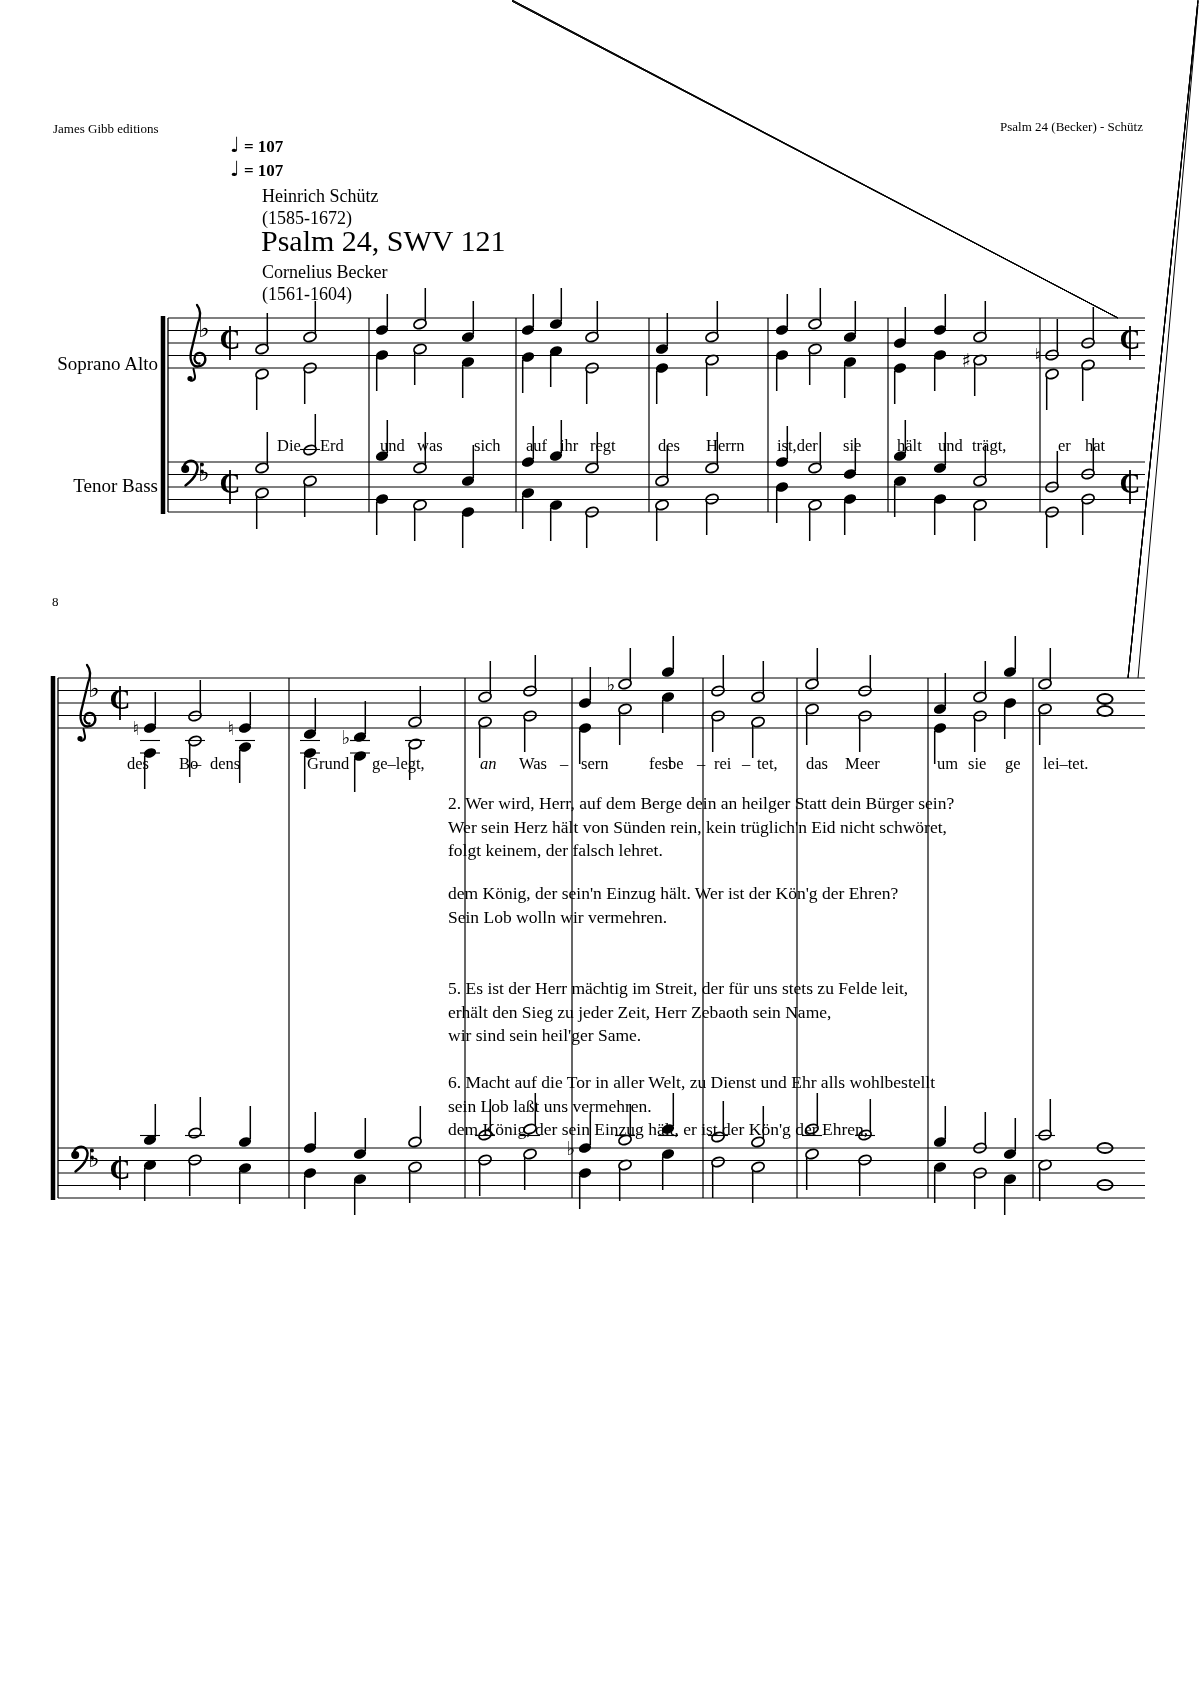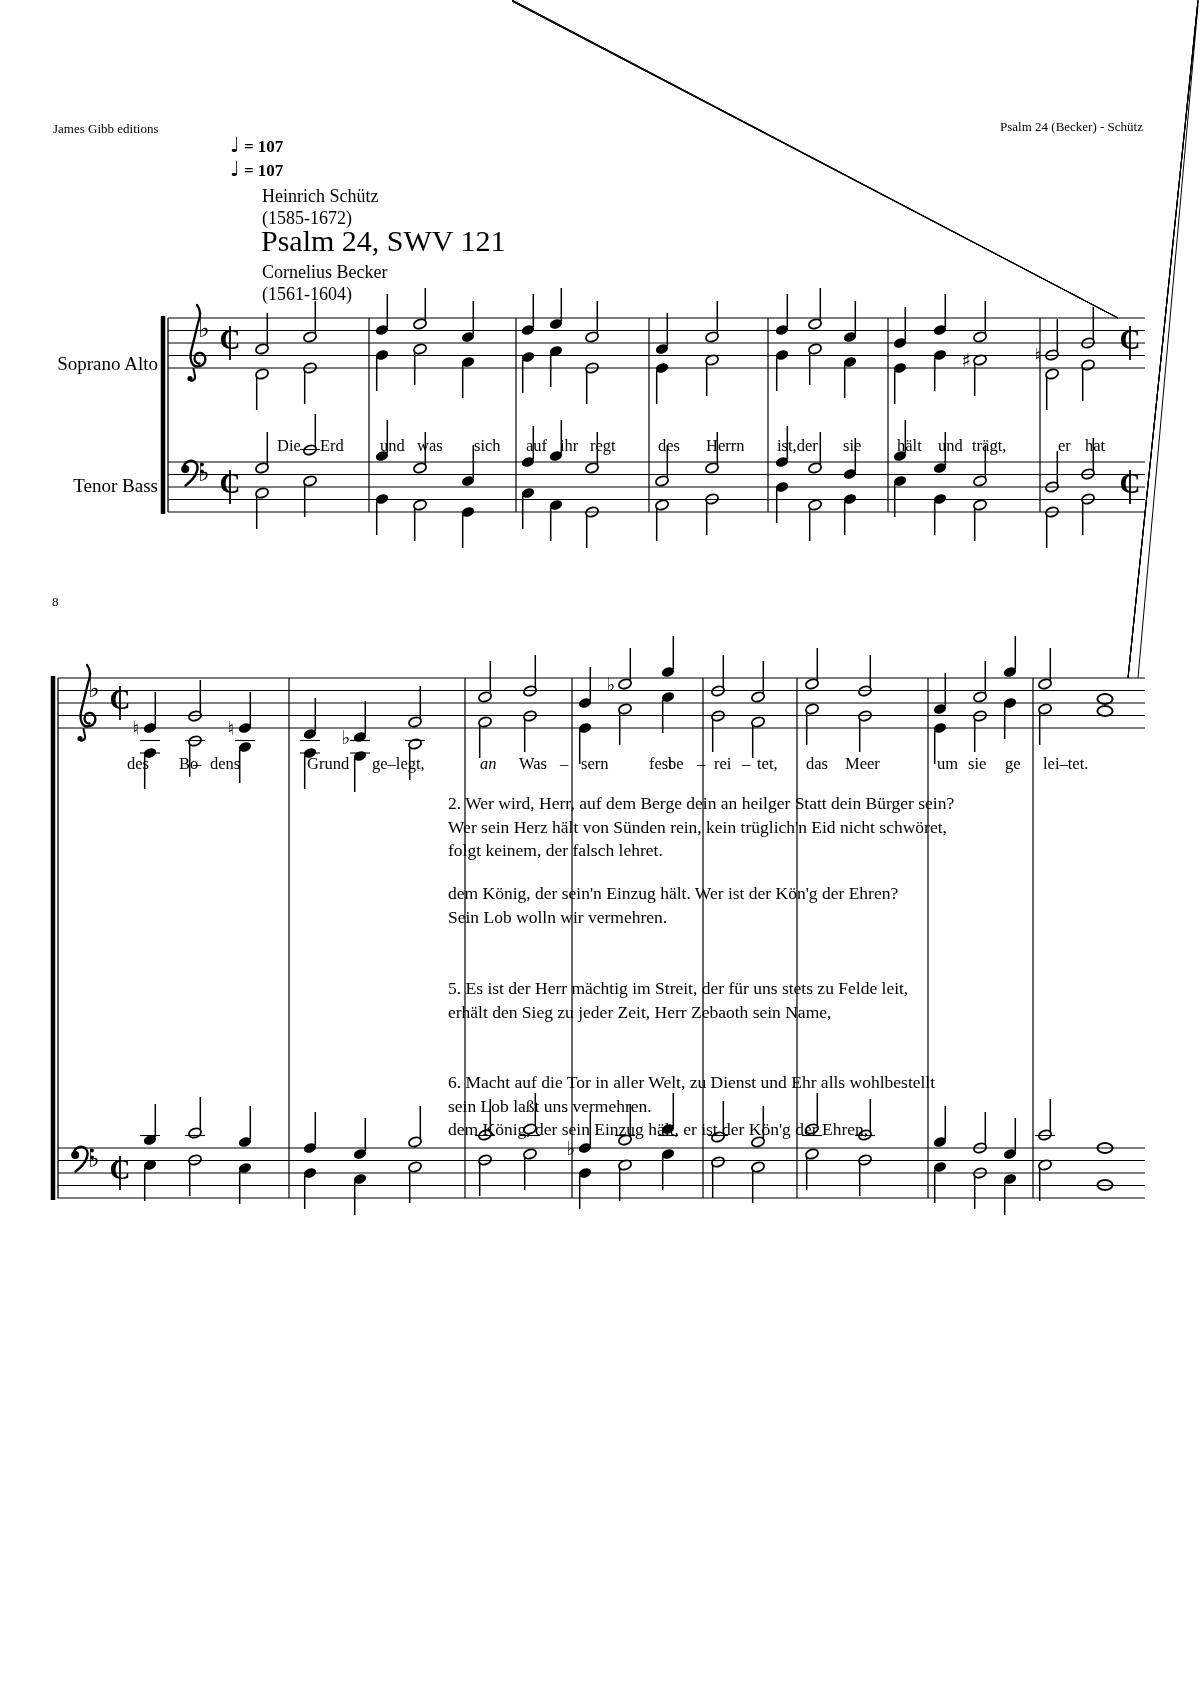--- a/index.html
+++ b/index.html
@@ -504,20 +504,21 @@
       <div>Wer sein Herz hält von Sünden rein, kein trüglich'n Eid nicht schwöret,</div>
       <div>folgt keinem, der falsch lehret.</div>
     </div>
   <div class="abs verse" id="verse-4" style="left:448px;top:882px;">
       <div>dem König, der sein'n Einzug hält. Wer ist der Kön'g der Ehren?</div>
       <div>Sein Lob wolln wir vermehren.</div>
     </div>
   <div class="abs verse" id="verse-5" style="left:448px;top:977px;">
       <div>5. Es ist der Herr mächtig im Streit, der für uns stets zu Felde leit,</div>
       <div>erhält den Sieg zu jeder Zeit, Herr Zebaoth sein Name,</div>
+      <div>wir sind sein heil'ger Same.</div>
     </div>
   <div class="abs verse" id="verse-6" style="left:448px;top:1071px;">
       <div>6. Macht auf die Tor in aller Welt, zu Dienst und Ehr alls wohlbestellt</div>
       <div>sein Lob laßt uns vermehren.</div>
       <div>dem König, der sein Einzug hält, er ist der Kön'g der Ehren,</div>
     </div>
 
 </div>
 
 </body></html>

